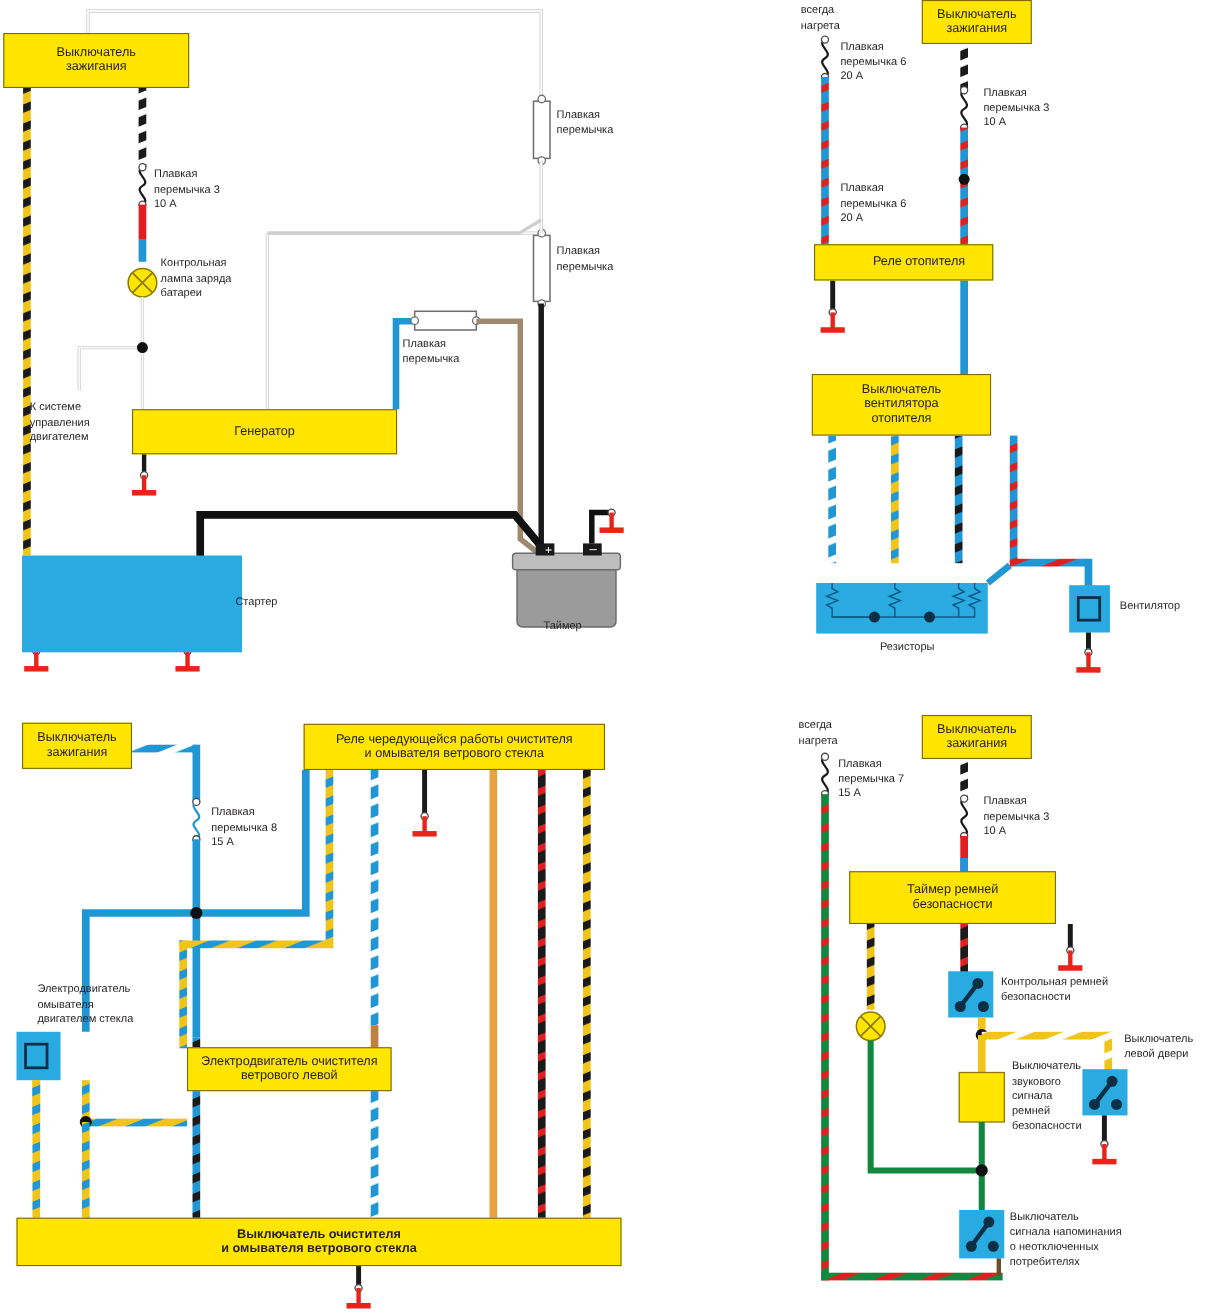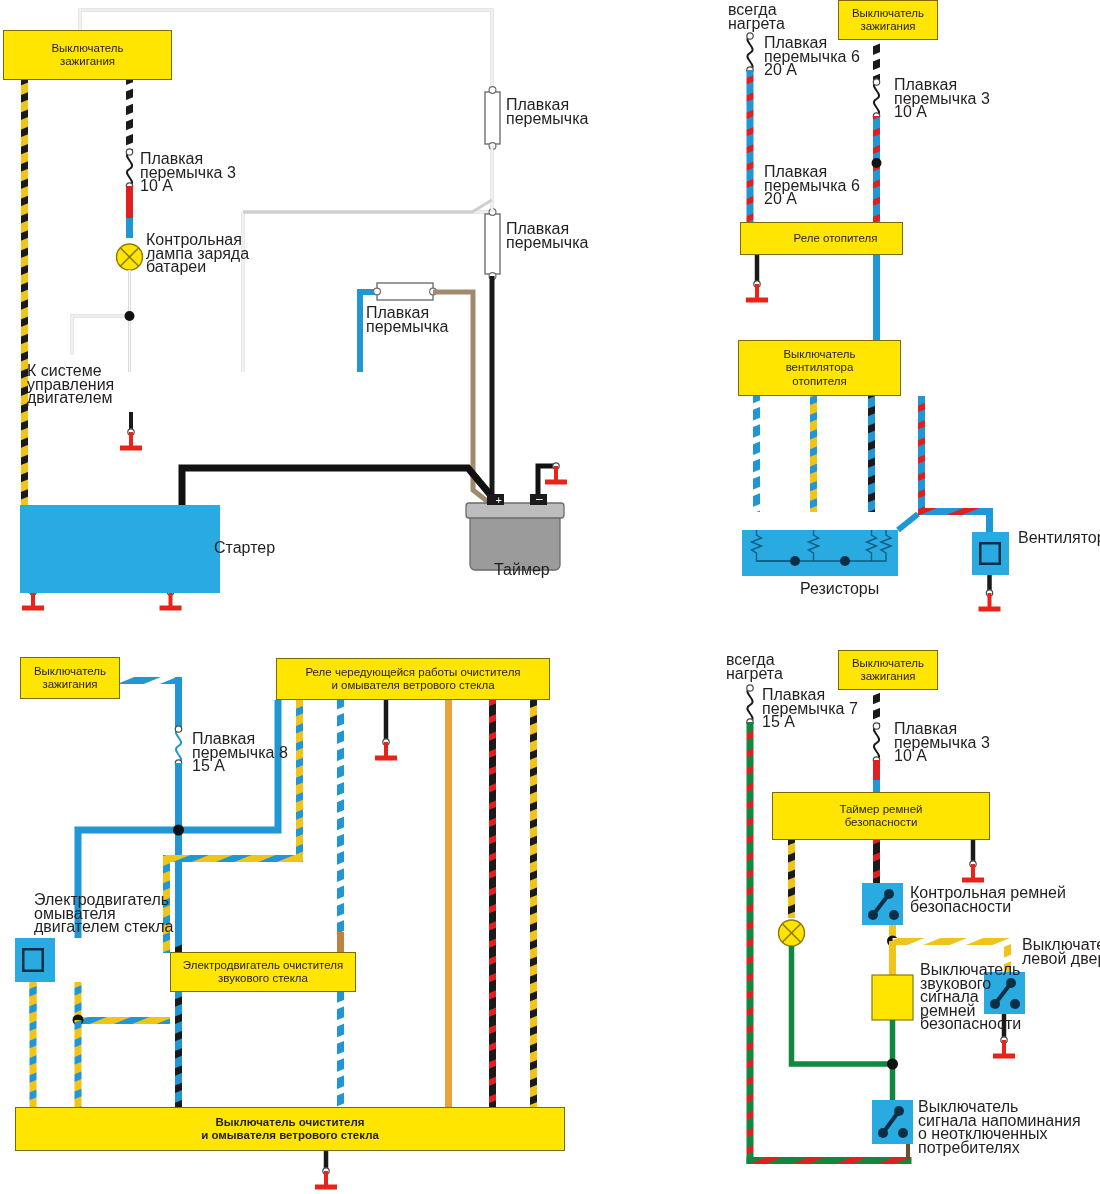--- a/index.html
+++ b/index.html
@@ -1,19 +1,19 @@
 <!DOCTYPE html>
 <html><head>
 <meta charset="utf-8">
 <style>
   html,body{margin:0;padding:0;background:#ffffff;}
   body{font-family:"Liberation Sans","DejaVu Sans",sans-serif;}
   #stage{position:relative;width:1100px;height:1194px;background:#fff;overflow:hidden;}
   svg.layer{position:absolute;left:0;top:0;width:1100px;height:1194px;}
-  .lbl{position:absolute;font-size:16px;line-height:13.5px;color:#231f20;white-space:pre-line;}
+  .lbl{position:absolute;font-size:10px;line-height:13.5px;color:#231f20;white-space:pre-line;}
   .boxlbl{position:absolute;display:flex;align-items:center;justify-content:center;
           text-align:center;font-size:11.5px;line-height:13.5px;color:#231f20;
           background:#ffe500;border:1px solid #7a6a00;white-space:pre-line;box-sizing:border-box;}
   .bluebox{position:absolute;background:#29abe2;border:0;box-sizing:border-box;}
 </style>
 </head>
 <body>
 
 <div id="stage">
 
@@ -318,48 +318,49 @@
       <circle cx="903" cy="1133" r="5" fill="#0b2f45"></circle>
       <line x1="883" y1="1133" x2="899" y2="1111" stroke="#0b2f45" stroke-width="4"></line>
       <circle cx="899" cy="1111" r="5" fill="#0b2f45"></circle>
       <path d="M908,1144 L908,1160" fill="none" stroke="#6b4f2a" stroke-width="4"></path>
     </g>
   </svg>
 
   <div class="boxlbl" style="left:3px;top:30px;width:169px;height:50px;">Выключатель
 зажигания</div>
 
+  <div class="boxlbl" style="left:120px;top:372px;width:241px;height:41px;">Генератор</div>
 
   <div class="bluebox" style="left:20px;top:505px;width:200px;height:88px;"></div>
 
   <div class="boxlbl" style="left:838px;top:0px;width:100px;height:40px;">Выключатель
 зажигания</div>
 
   <div class="boxlbl" style="left:740px;top:222px;width:163px;height:33px;padding-left:28px;">Реле отопителя</div>
 
   <div class="boxlbl" style="left:738px;top:340px;width:163px;height:56px;">Выключатель
 вентилятора
 отопителя</div>
 
   <div class="boxlbl" style="left:20px;top:657px;width:100px;height:42px;">Выключатель
 зажигания</div>
 
   <div class="boxlbl" style="left:276px;top:658px;width:274px;height:42px;">Реле чередующейся работы очистителя
 и омывателя ветрового стекла</div>
 
   <div class="boxlbl" style="left:170px;top:952px;width:186px;height:40px;">Электродвигатель очистителя
-звукового стекла</div>
+ветрового левой</div>
 
   <div class="boxlbl" style="left:15px;top:1107px;width:550px;height:44px;font-weight:bold;">Выключатель очистителя
 и омывателя ветрового стекла</div>
 
   <div class="boxlbl" style="left:838px;top:650px;width:100px;height:40px;">Выключатель
 зажигания</div>
 
-  <div class="boxlbl" style="left:772px;top:792px;width:218px;height:48px;">Таймер ремней
+  <div class="boxlbl" style="left:772px;top:792px;width:188px;height:48px;">Таймер ремней
 безопасности</div>
 
   <div class="lbl" style="left:140px;top:152px;">Плавкая
 перемычка 3
 10 А</div>
   <div class="lbl" style="left:146px;top:233px;">Контрольная
 лампа заряда
 батареи</div>
   <div class="lbl" style="left:27px;top:364px;">К системе
 управления
@@ -378,21 +379,21 @@
   <div class="lbl" style="left:764px;top:36px;">Плавкая
 перемычка 6
 20 А</div>
   <div class="lbl" style="left:894px;top:78px;">Плавкая
 перемычка 3
 10 А</div>
   <div class="lbl" style="left:764px;top:165px;">Плавкая
 перемычка 6
 20 А</div>
   <div class="lbl" style="left:788px;top:582px;margin-left:12px;">Резисторы</div>
-  <div class="lbl" style="left:1018px;top:531px;">Вентилятор</div>
+  <div class="lbl" style="left:1018px;top:545px;">Вентилятор</div>
 
   <div class="lbl" style="left:192px;top:732px;">Плавкая
 перемычка 8
 15 А</div>
   <div class="lbl" style="left:34px;top:893px;">Электродвигатель
 омывателя
 двигателем стекла</div>
 
   <div class="lbl" style="left:726px;top:653px;">всегда
 нагрета</div>

